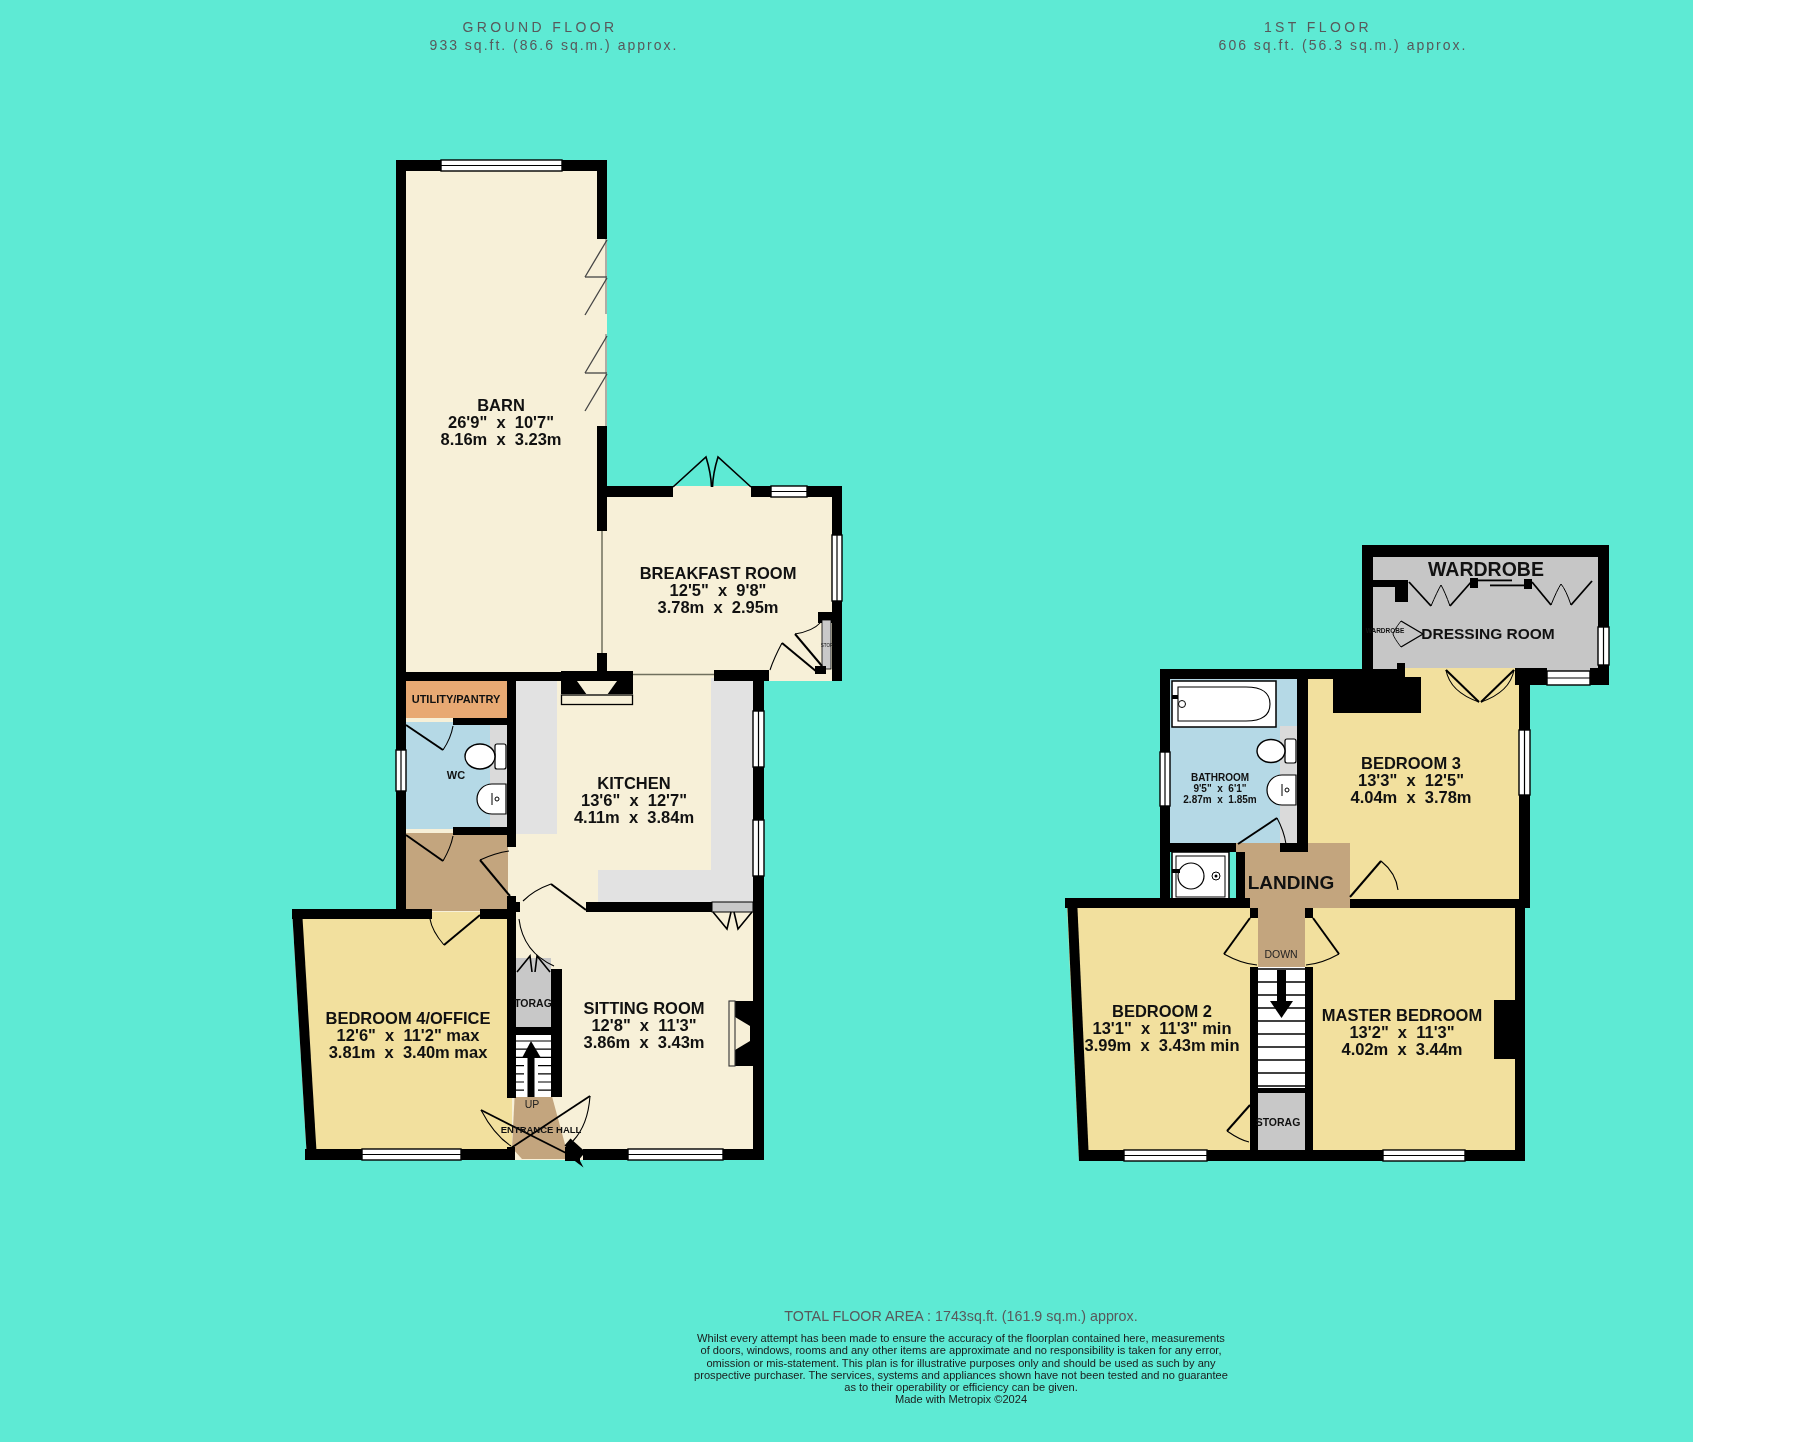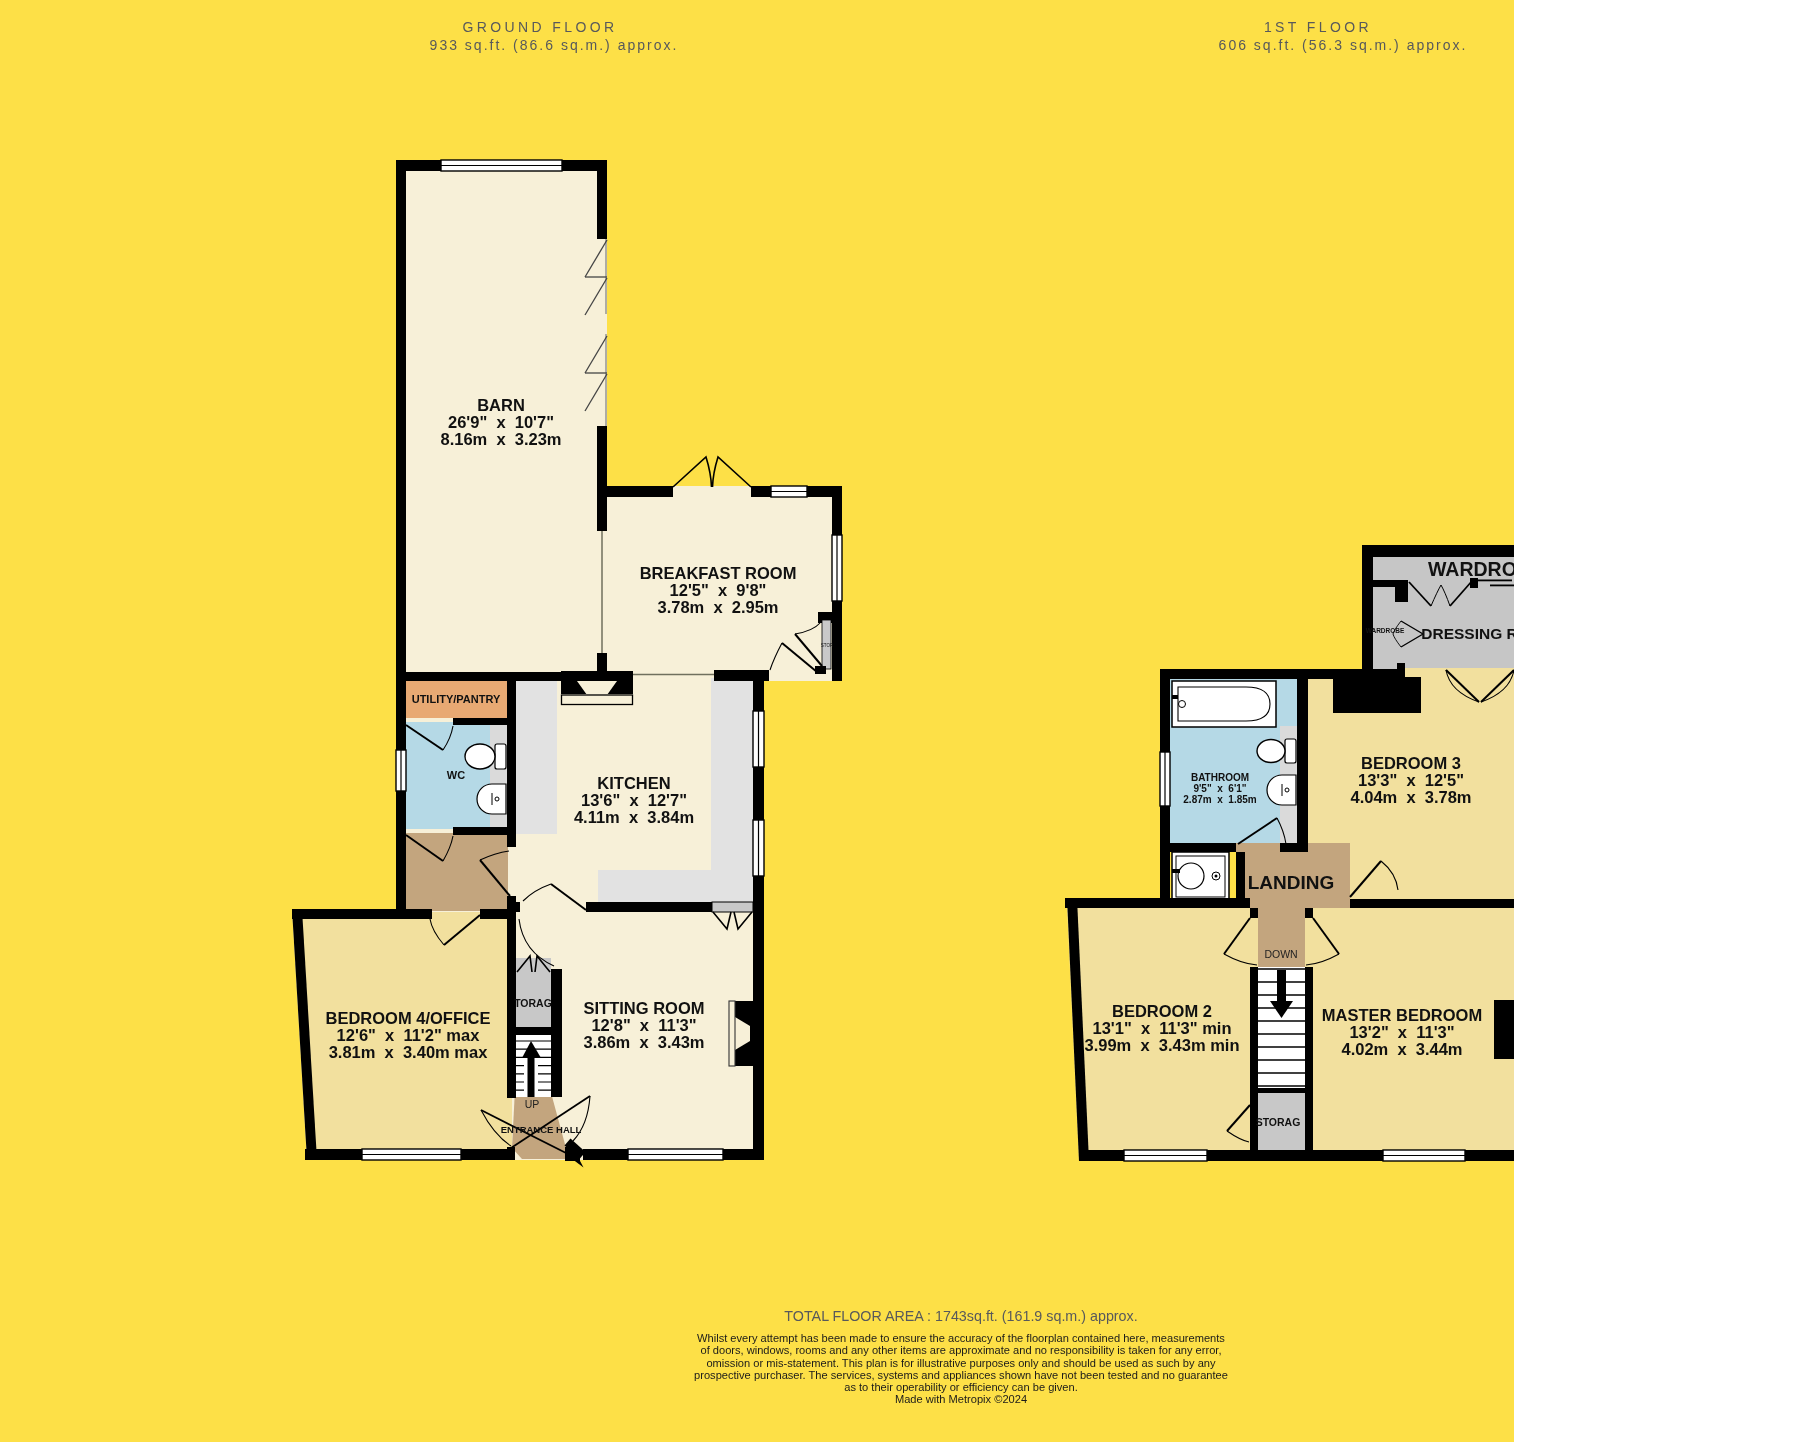--- a/index.html
+++ b/index.html
@@ -1,16 +1,16 @@
 <!DOCTYPE html>
 <html><head>
 <meta charset="utf-8">
 <style>
   html,body{margin:0;padding:0;background:#ffffff;}
-  #page{position:relative;width:1514px;height:1442px;background:#fde047;overflow:hidden;
+  #page{position:relative;width:1693px;height:1442px;background:#5eead4;overflow:hidden;
         font-family:"Liberation Sans", sans-serif;}
   svg{position:absolute;left:0;top:0;}
   text{font-family:"Liberation Sans", sans-serif;}
   .rm{font-weight:bold;fill:#111111;}
   .hdr{fill:#58595b;}
 </style>
 </head>
 <body>
 <div id="page">
 <svg width="1813" height="1442" viewBox="0 0 1813 1442">

